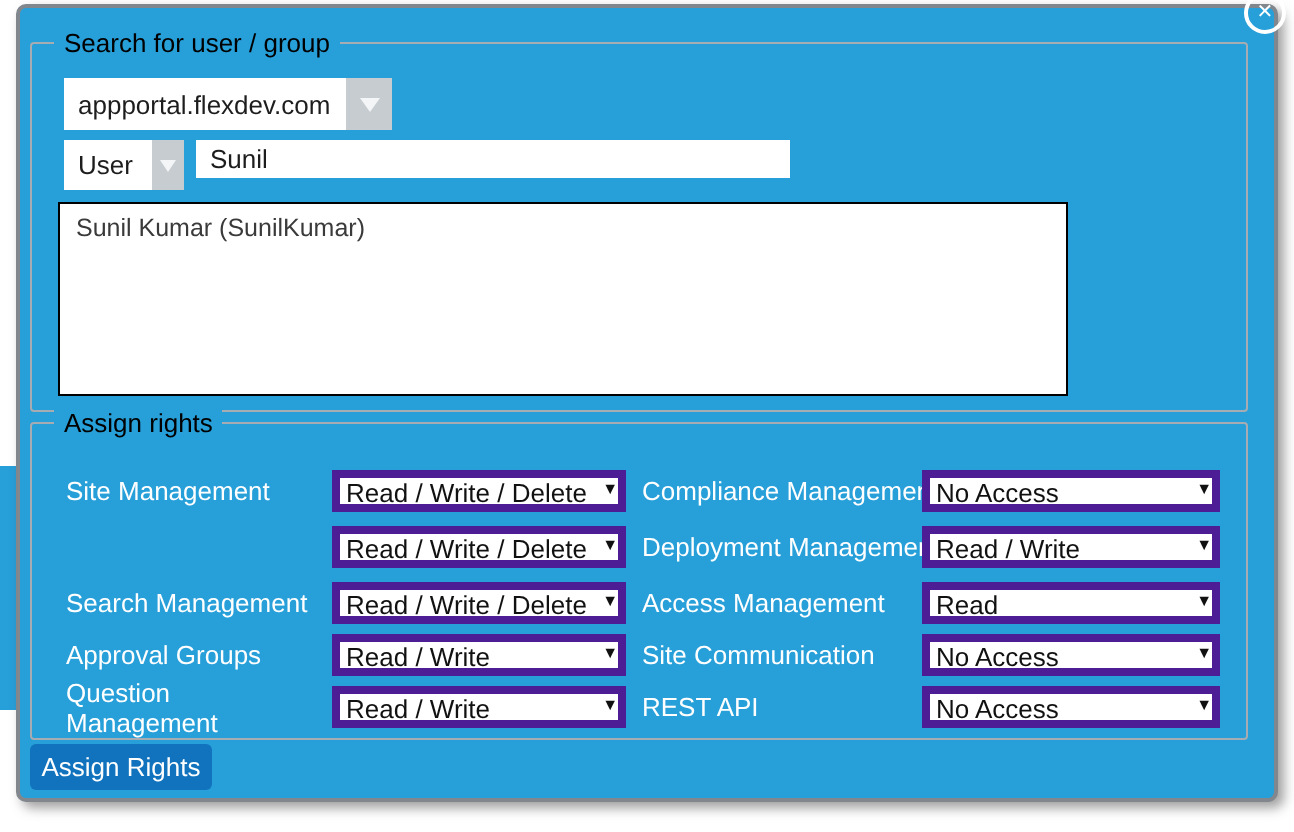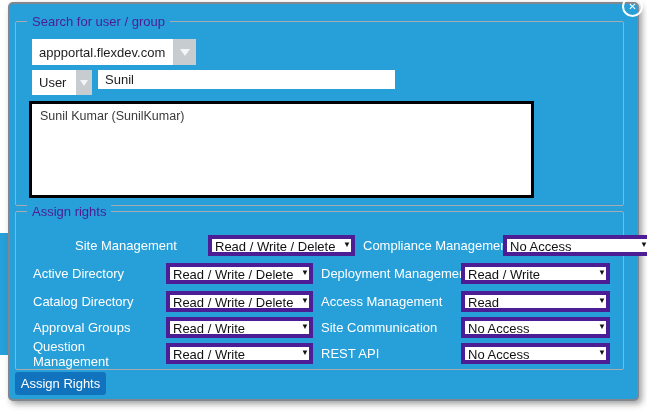--- a/index.html
+++ b/index.html
@@ -23,21 +23,21 @@
     border: 2px solid #ffffff; border-radius: 50%;
     display: flex; align-items: center; justify-content: center;
     color: #ffffff; font-size: 10px; line-height: 1; z-index: 6; cursor: pointer;
   }
 
   .groupbox { position: absolute; border: 1px solid #a6acb1; border-radius: 2px; }
   .gb1 { left: 5px; top: 17px; width: 609px; height: 185px; }
   .gb2 { left: 5px; top: 207px; width: 609px; height: 159px; }
   .legend {
     position: absolute; top: -8px; left: 11px; background: #279FD9;
-    padding: 0 5px; color: #4c1d95; font-size: 13px; line-height: 16px; white-space: nowrap;
+    padding: 0 5px; color: #000000; font-size: 13px; line-height: 16px; white-space: nowrap;
   }
 
   
   .dropdown { position: absolute; background: #ffffff; display: flex; align-items: stretch; cursor: pointer; }
   .dd-domain { left: 16px; top: 17px; width: 164px; height: 26px; }
   .dd-type   { left: 16px; top: 48px; width: 60px;  height: 25px; }
   .dd-text {
     flex: 1; font-size: 13px; color: #1d1d1d; padding-left: 7px;
     display: flex; align-items: center; white-space: nowrap; overflow: hidden;
   }
@@ -50,34 +50,34 @@
     position: absolute; left: 82px; top: 48px; width: 297px; height: 19px;
     border: none; outline: none; background: #ffffff;
     font-family: inherit; font-size: 13px; color: #1d1d1d; padding: 0 7px;
   }
   .btn {
     background: #1173BD; color: #ffffff; border: none; border-radius: 3px;
     font-family: inherit; cursor: pointer;
   }
   .search-btn { position: absolute; left: 389px; top: 48px; width: 54px; height: 25px; font-size: 13px; }
 
-  .listbox { position: absolute; left: 13px; top: 79px; width: 505px; height: 97px; background: #ffffff; border: 3px solid #000000; overflow: hidden; }
+  .listbox { position: absolute; left: 13px; top: 79px; width: 505px; height: 97px; background: #ffffff; border: 1px solid #000000; overflow: hidden; }
   .list-item { font-size: 12.5px; color: #3a3a3a; padding: 5px 8px; cursor: default; }
 
   
   .rlabel {
     position: absolute; color: #ffffff; font-size: 13px; line-height: 15px;
     height: 21px; display: flex; align-items: center;
   }
   .rlabel.col-l { left: 17px; width: 130px; }
   .rlabel.col-r { left: 305px; width: 142px; white-space: nowrap; }
   .selwrap { position: absolute; height: 21px; }
   .selwrap.col-l { left: 150px; width: 147px; }
   .selwrap.col-r { left: 445px; width: 149px; }
-  .r1 { top: 23px; margin-left: 42px; } .r2 { top: 51px; } .r3 { top: 79px; } .r4 { top: 105px; } .r5 { top: 131px; }
+  .r1 { top: 23px; } .r2 { top: 51px; } .r3 { top: 79px; } .r4 { top: 105px; } .r5 { top: 131px; }
   .rl5 { top: 126px; height: 32px; }
   select {
     width: 100%; height: 21px; appearance: none; -webkit-appearance: none; -moz-appearance: none;
     border: 4px solid #4c1d95; border-radius: 0; background: #ffffff;
     font-family: inherit; font-size: 13px; color: #111111; padding: 0 14px 0 3px; cursor: pointer;
   }
   .sel-arrow { position: absolute; right: 4px; top: 6px; font-size: 8px; line-height: 1; color: #111111; pointer-events: none; }
 
   .assign-btn { position: absolute; left: 5px; top: 368px; width: 91px; height: 23px; font-size: 13px; }
 </style>
@@ -116,27 +116,26 @@
 
     <div class="groupbox gb2">
       <span class="legend">Assign rights</span>
 
       <div class="rlabel col-l r1">Site Management</div>
       <div class="selwrap col-l r1">
         <select><option>Read / Write / Delete</option></select>
         <span class="sel-arrow">▼</span>
       </div>
 
-      <div class="rlabel col-l r2">Active Directory</div>
       <div class="selwrap col-l r2">
         <select><option>Read / Write / Delete</option></select>
         <span class="sel-arrow">▼</span>
       </div>
 
-      <div class="rlabel col-l r3">Catalog Directory</div>
+      <div class="rlabel col-l r3">Search Management</div>
       <div class="selwrap col-l r3">
         <select><option>Read / Write / Delete</option></select>
         <span class="sel-arrow">▼</span>
       </div>
 
       <div class="rlabel col-l r4">Approval Groups</div>
       <div class="selwrap col-l r4">
         <select><option>Read / Write</option></select>
         <span class="sel-arrow">▼</span>
       </div>

